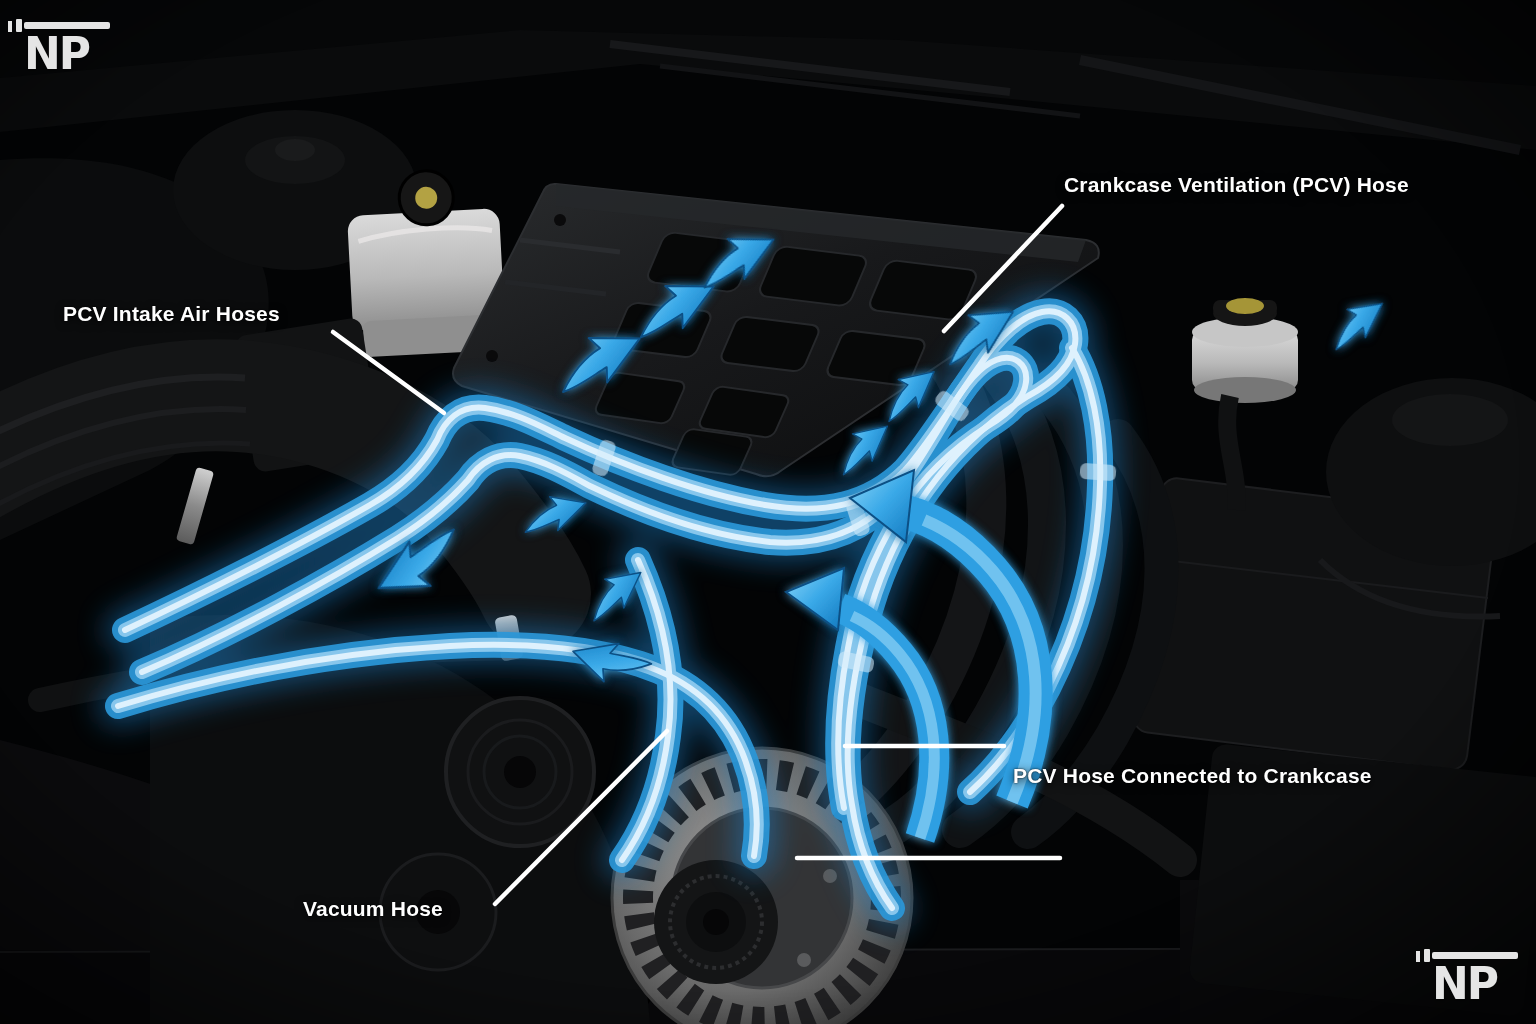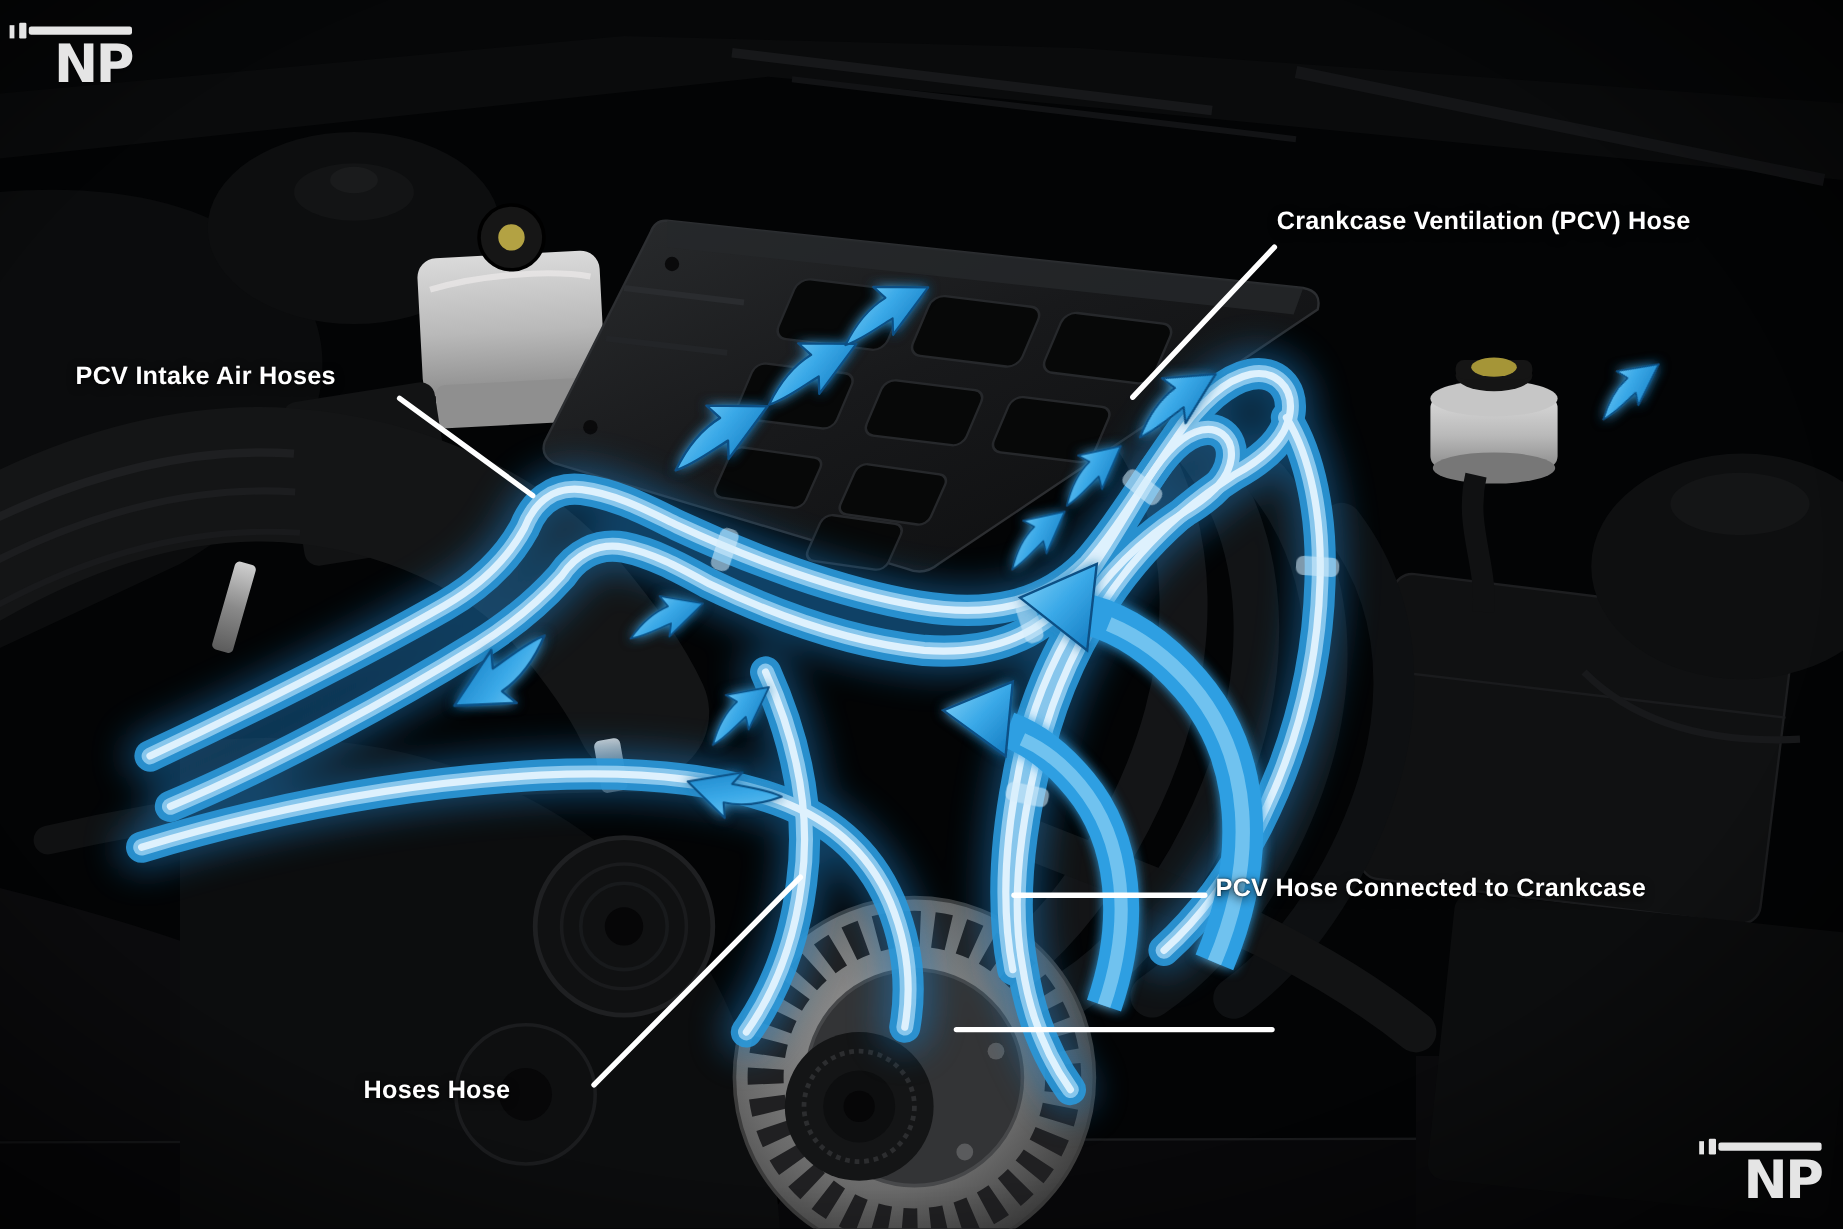--- a/index.html
+++ b/index.html
@@ -12,21 +12,20 @@
     position:absolute;color:#fff;font-weight:700;font-size:21px;
     letter-spacing:.2px;white-space:nowrap;
     text-shadow:0 2px 8px rgba(0,0,0,.85),0 0 2px rgba(0,0,0,.9);
     z-index:30;
   }
   .np-logo{
     position:absolute;z-index:40;color:#f2f2f2;
     font-family:"DejaVu Sans",sans-serif;font-weight:800;font-size:44px;
     letter-spacing:-2px;line-height:1;opacity:.95;
     text-shadow:0 1px 3px rgba(0,0,0,.7);
-    text-align:right;
   }
   .np-logo .pipe{
     display:block;height:7px;background:#f2f2f2;margin-bottom:3px;
     border-radius:2px;position:relative;
   }
   .np-logo .pipe::before{
     content:"";position:absolute;left:-8px;top:-3px;width:6px;height:13px;
     background:#f2f2f2;border-radius:1px;box-shadow:-9px 1px 0 -1px #f2f2f2;
   }
 </style>
@@ -284,24 +283,24 @@
       <line x1="1004" y1="746" x2="845" y2="746"></line>
       <line x1="1060" y1="858" x2="797" y2="858"></line>
       <line x1="495" y1="904" x2="667" y2="731"></line>
     </g>
   </svg>
 
   <div class="callout" style="left:63px;top:302px;">PCV Intake Air Hoses</div>
 
   <div class="callout" style="left:1064px;top:173px;">Crankcase Ventilation (PCV) Hose</div>
 
-  <div class="callout" style="left:1013px;top:729px;">PCV Hose Connected to Crankcase</div>
-
-
-  <div class="callout" style="left:303px;top:897px;">Hoses Hose</div>
+  <div class="callout" style="left:1013px;top:764px;">PCV Hose Connected to Crankcase</div>
+
+
+  <div class="callout" style="left:303px;top:897px;">Vacuum Hose</div>
 
   <div class="np-logo" style="left:24px;top:22px;width:86px;">
     <span class="pipe"></span>
     <span>NP</span>
   </div>
 
   <div class="np-logo" style="left:1432px;top:952px;width:86px;">
     <span class="pipe"></span>
     <span>NP</span>
   </div>

